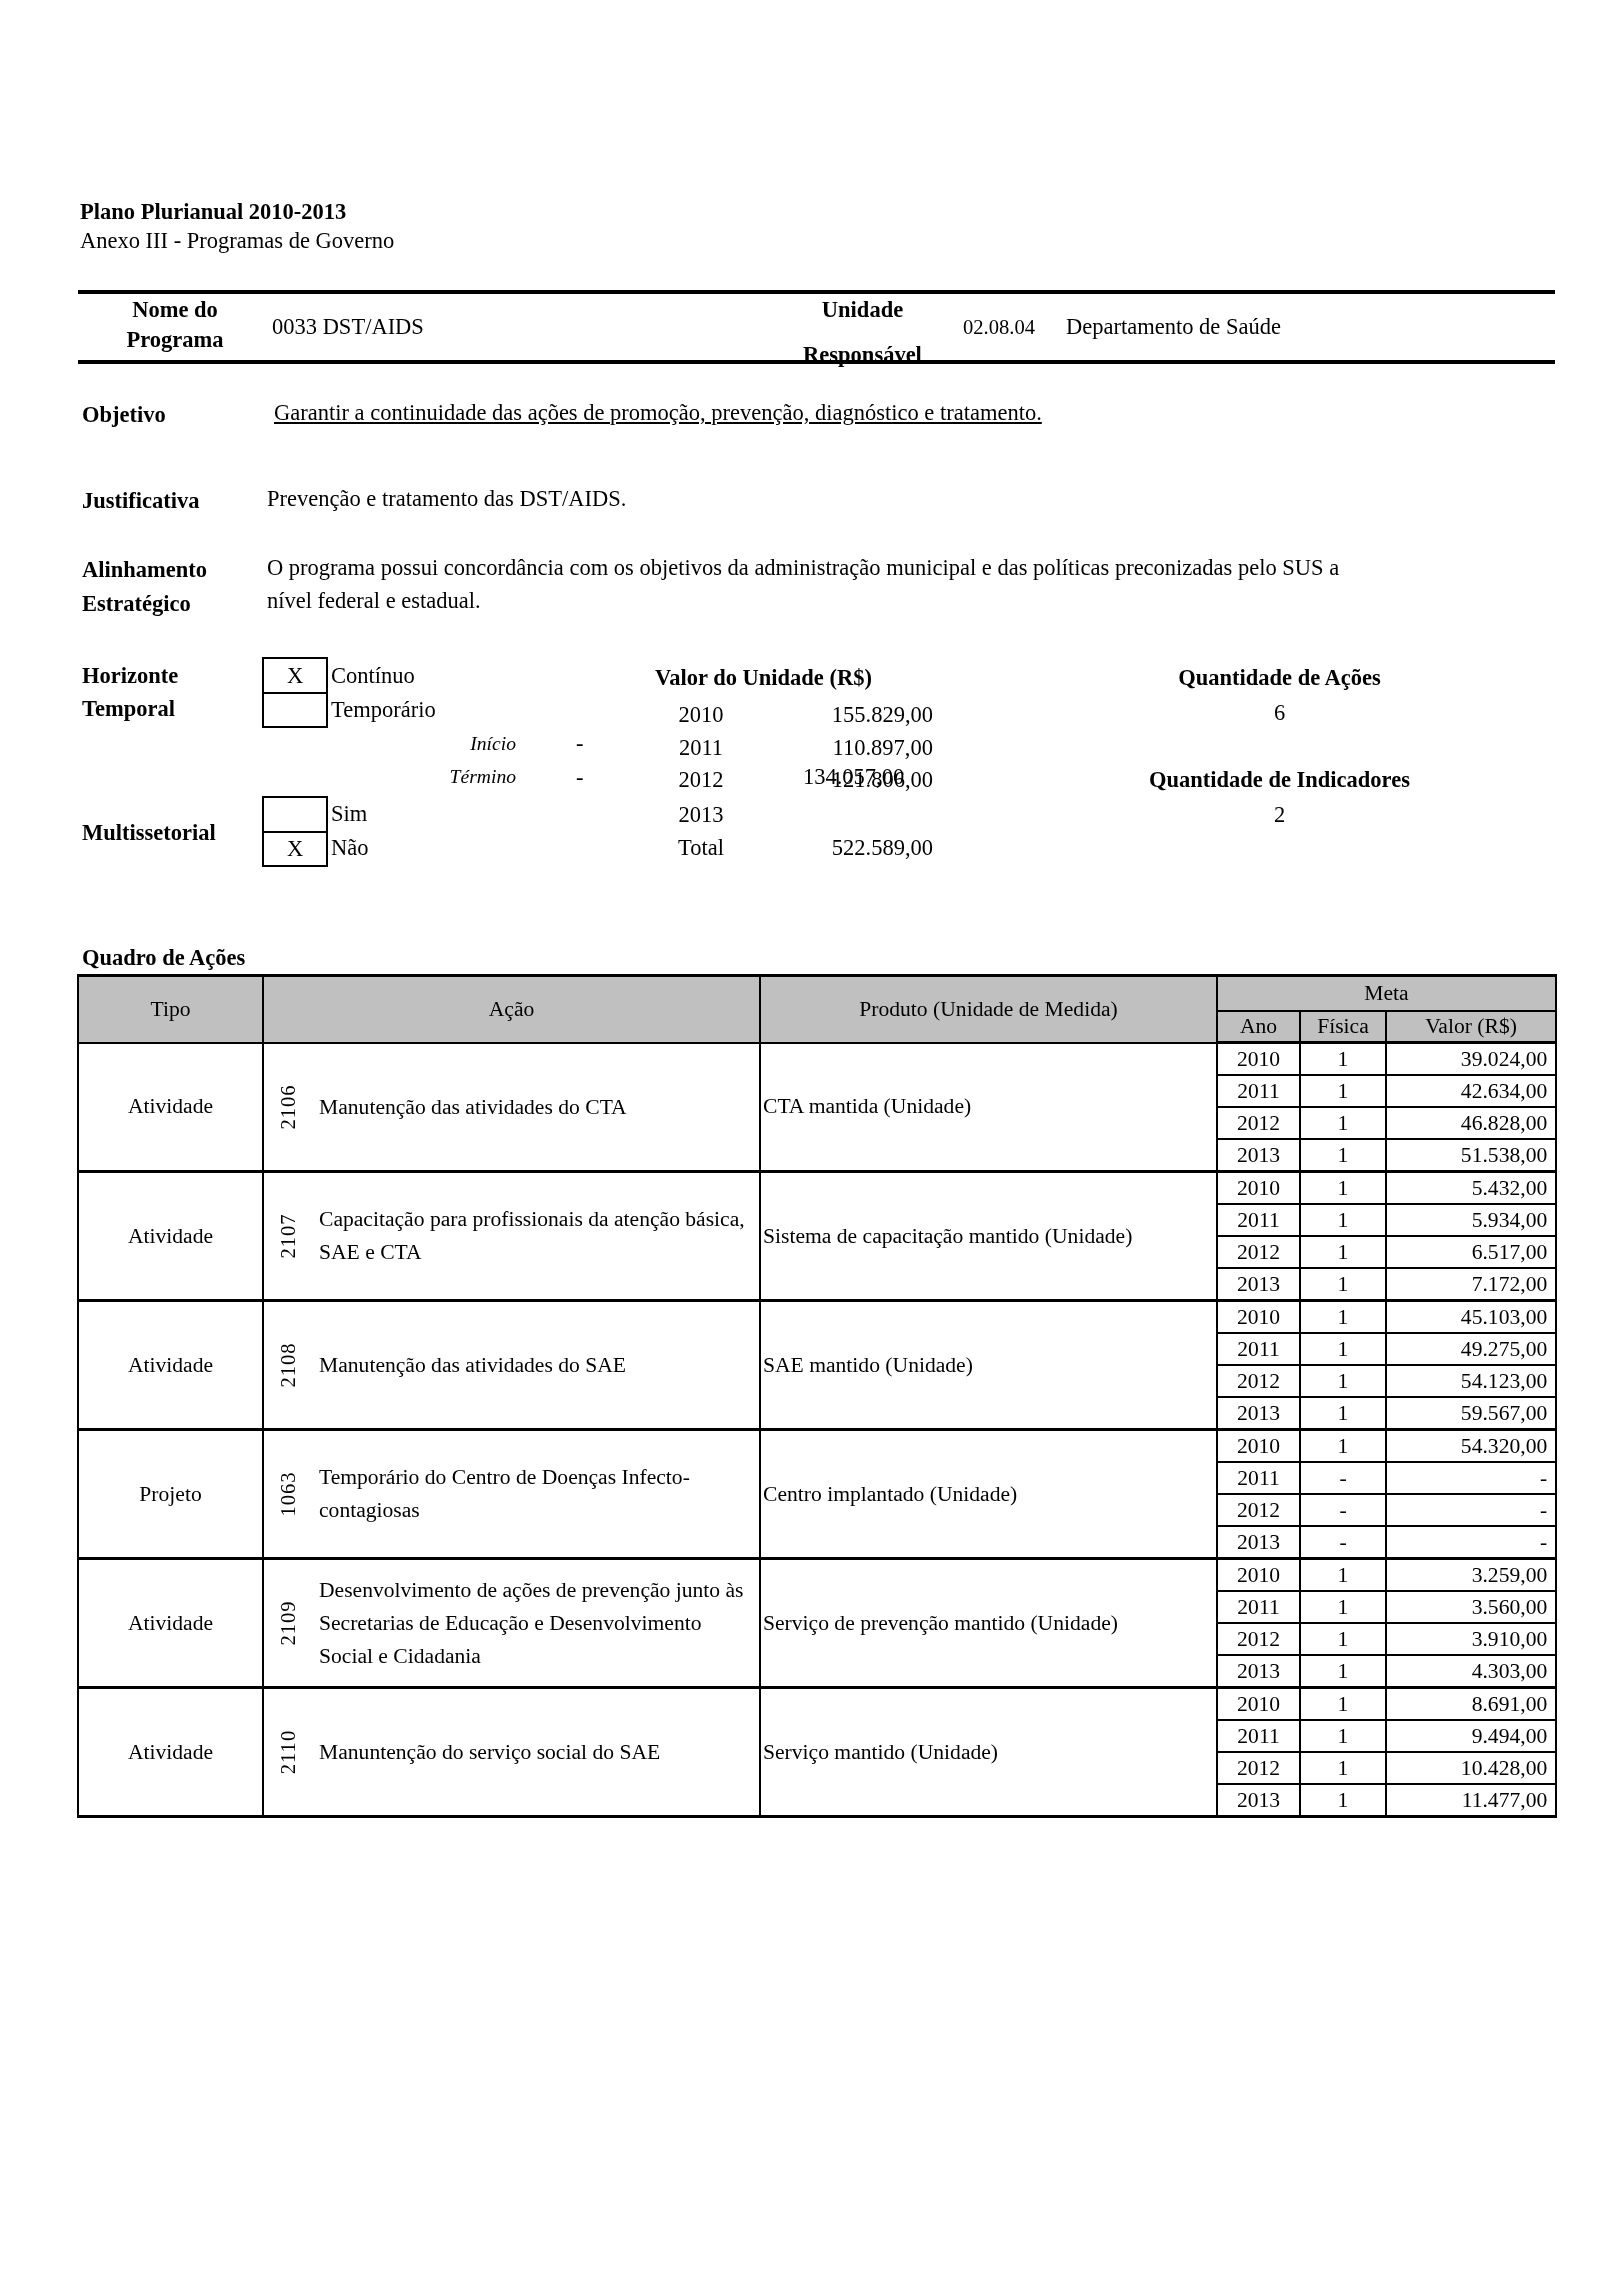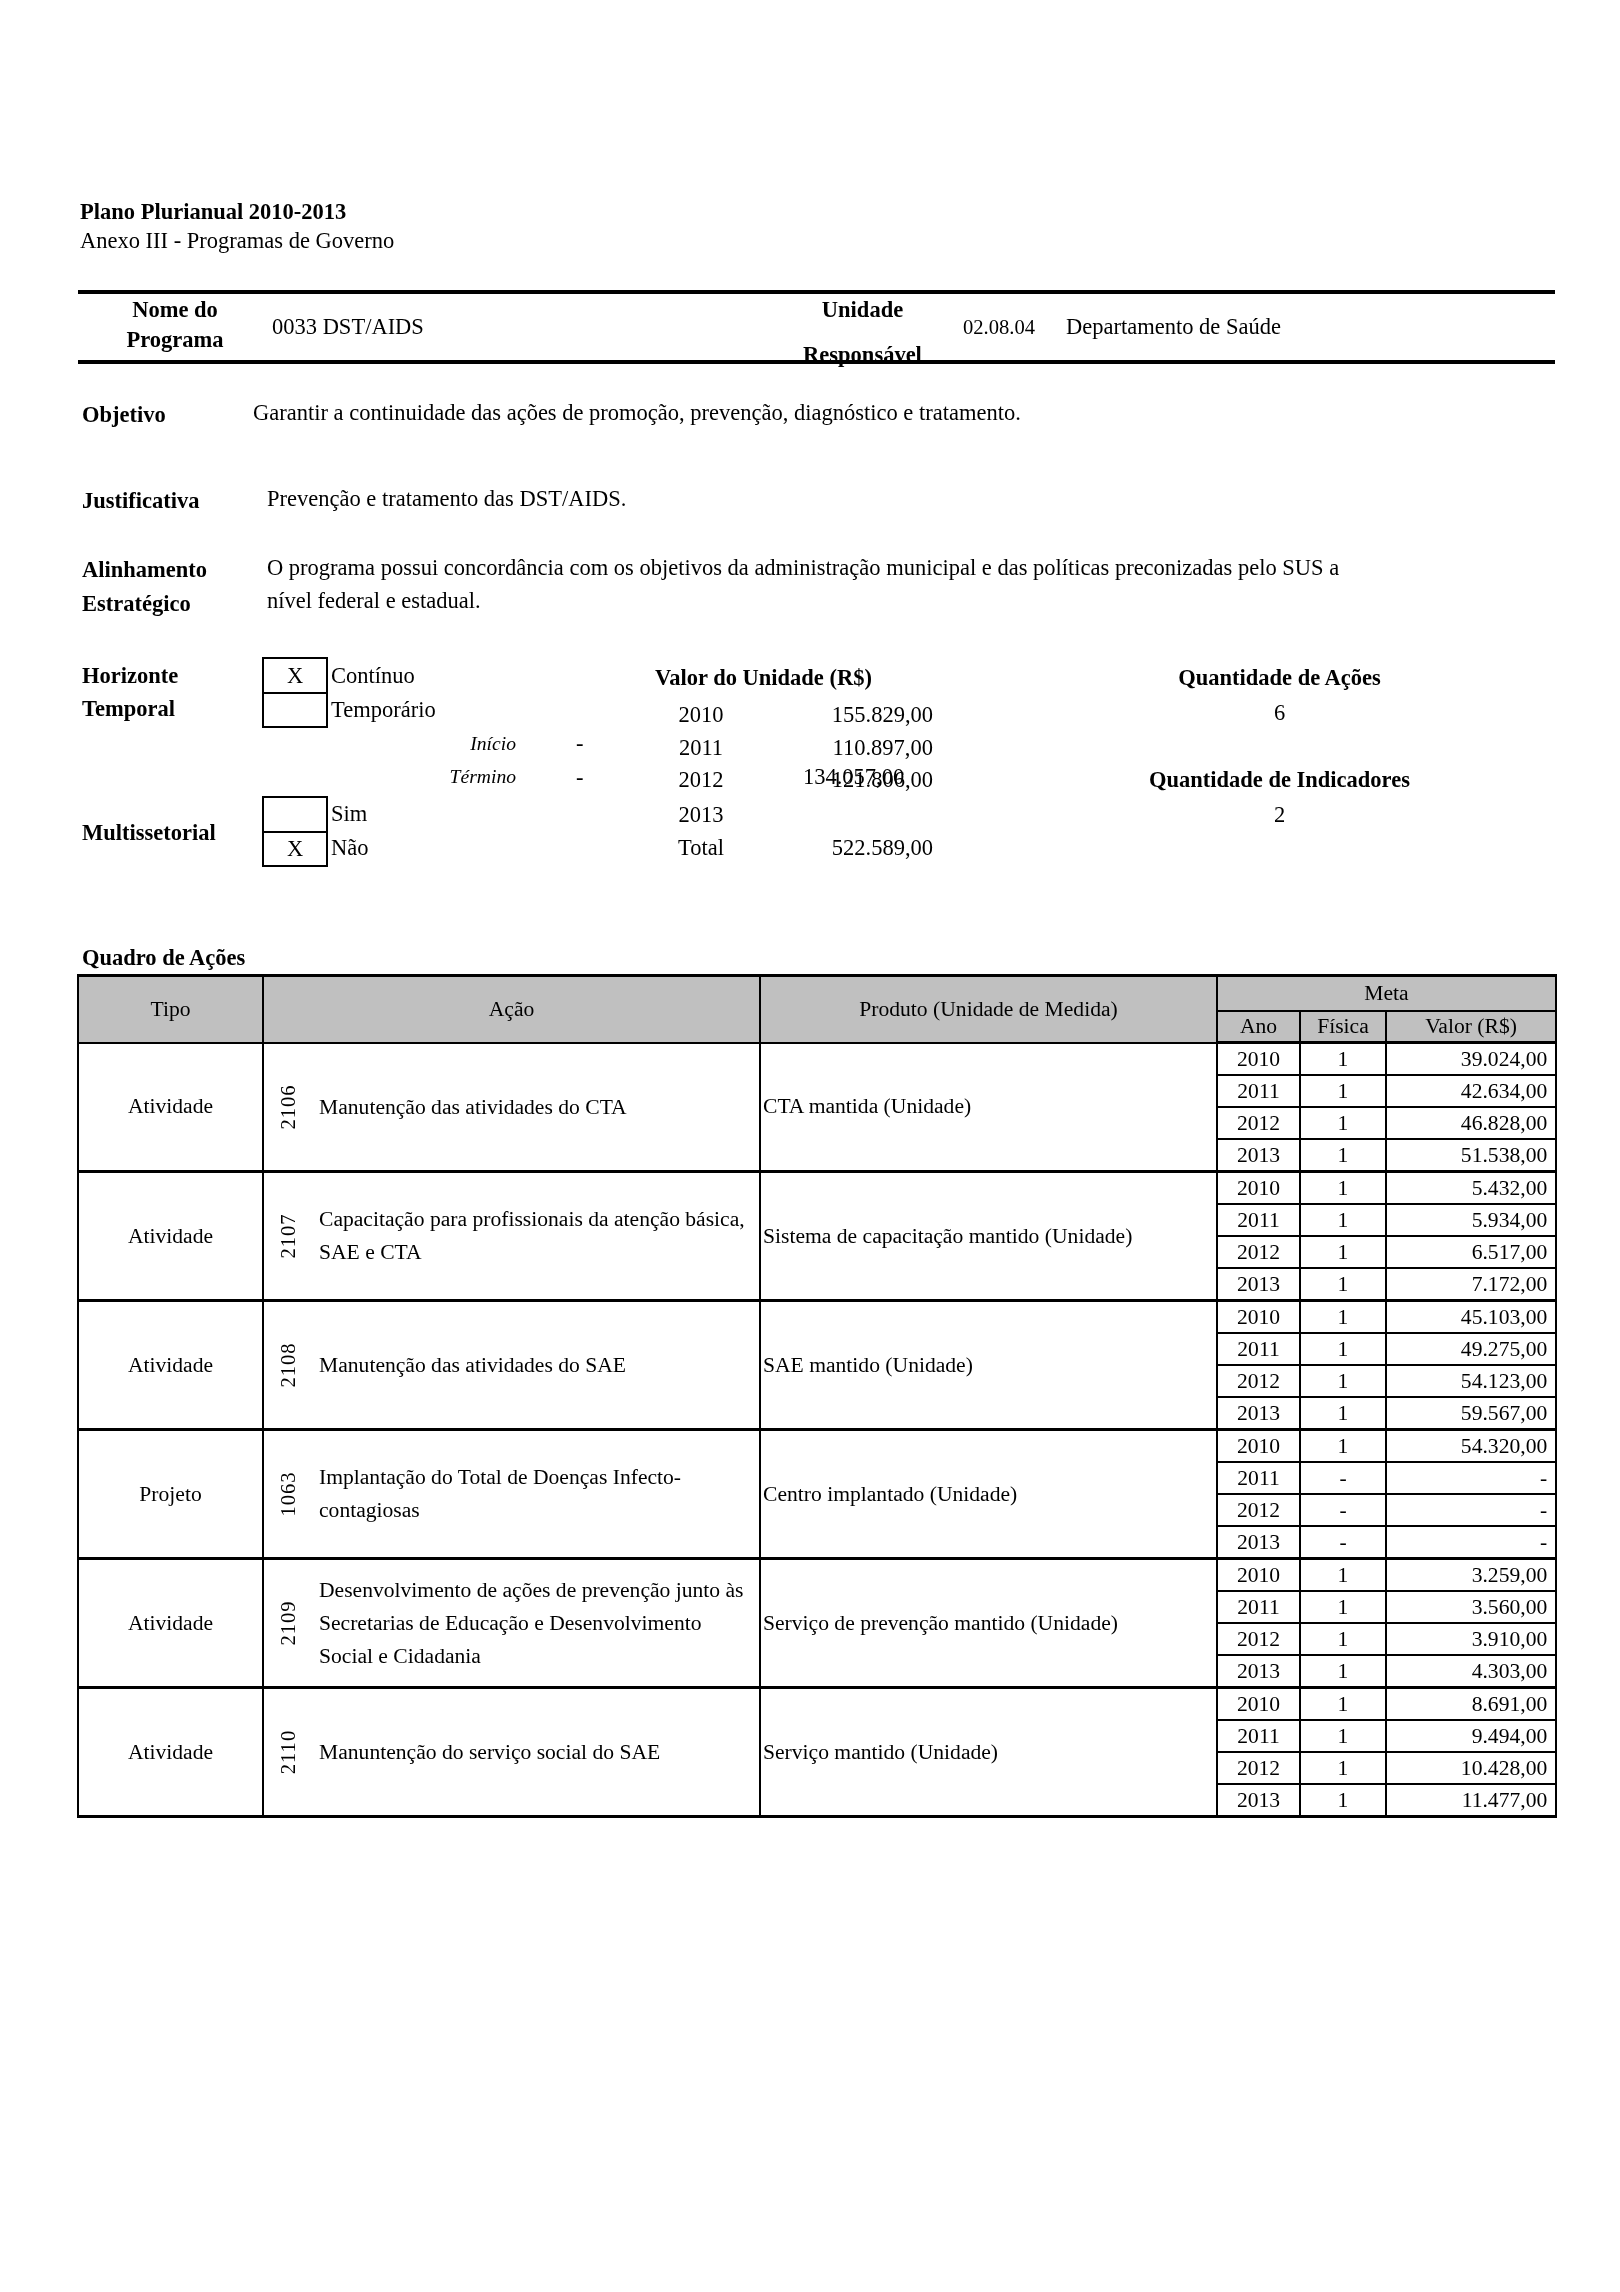--- a/index.html
+++ b/index.html
@@ -45,21 +45,21 @@
 </div>
 <div class="abs f22" style="left:272px;top:314px;">0033 DST/AIDS</div>
 <div class="abs b f22" style="left:784px;top:297px;text-align:center;width:157px;">
   <div>Unidade</div>
   <div style="margin-top:19px">Responsável</div>
 </div>
 <div class="abs" style="left:963px;top:316px;font-size:20.6px;">02.08.04</div>
 <div class="abs f22" style="left:1066px;top:314px;">Departamento de Saúde</div>
 
 <div class="abs b f22" style="left:82px;top:402px;">Objetivo</div>
-<div class="abs f22" style="left:253px;top:400px;">Garantir a continuidade das ações de promoção, prevenção, diagnóstico e tratamento.</div>
+<div class="abs f22" style="left:274px;top:400px;text-decoration:underline;">Garantir a continuidade das ações de promoção, prevenção, diagnóstico e tratamento.</div>
 
 <div class="abs b f22" style="left:82px;top:488px;">Justificativa</div>
 <div class="abs f22" style="left:267px;top:486px;">Prevenção e tratamento das DST/AIDS.</div>
 
 <div class="abs b f22" style="left:82px;top:557px;">Alinhamento</div>
 <div class="abs b f22" style="left:82px;top:591px;">Estratégico</div>
 <div class="abs f22" style="left:267px;top:555px;">O programa possui concordância com os objetivos da administração municipal e das políticas preconizadas pelo SUS a</div>
 <div class="abs f22" style="left:267px;top:588px;">nível federal e estadual.</div>
 
 <div class="abs b f22" style="left:82px;top:663px;">Horizonte</div>
@@ -200,21 +200,21 @@
       </tr>
       <tr class="grp-end">
         <td class="c-ano sub">2013</td>
         <td class="c-fis sub">1</td>
         <td class="c-val sub">59.567,00</td>
       </tr>
       <tr>
         <td rowspan="4" class="c-tipo" style="border-bottom: 3.9px solid rgb(0, 0, 0);">Projeto</td>
         <td rowspan="4" class="c-acao" style="border-bottom: 3.9px solid rgb(0, 0, 0);">
           <span class="code">1063</span>
-          <span class="acao-txt">Implantação do Total de Doenças Infecto-contagiosas</span>
+          <span class="acao-txt">Temporário do Centro de Doenças Infecto-contagiosas</span>
         </td>
         <td rowspan="4" class="c-prod" style="border-bottom: 3.9px solid rgb(0, 0, 0);">Centro implantado (Unidade)</td>
         <td class="c-ano sub">2010</td>
         <td class="c-fis sub">1</td>
         <td class="c-val sub">54.320,00</td>
       </tr>
       <tr>
         <td class="c-ano sub">2011</td>
         <td class="c-fis sub">-</td>
         <td class="c-val sub">-</td>

